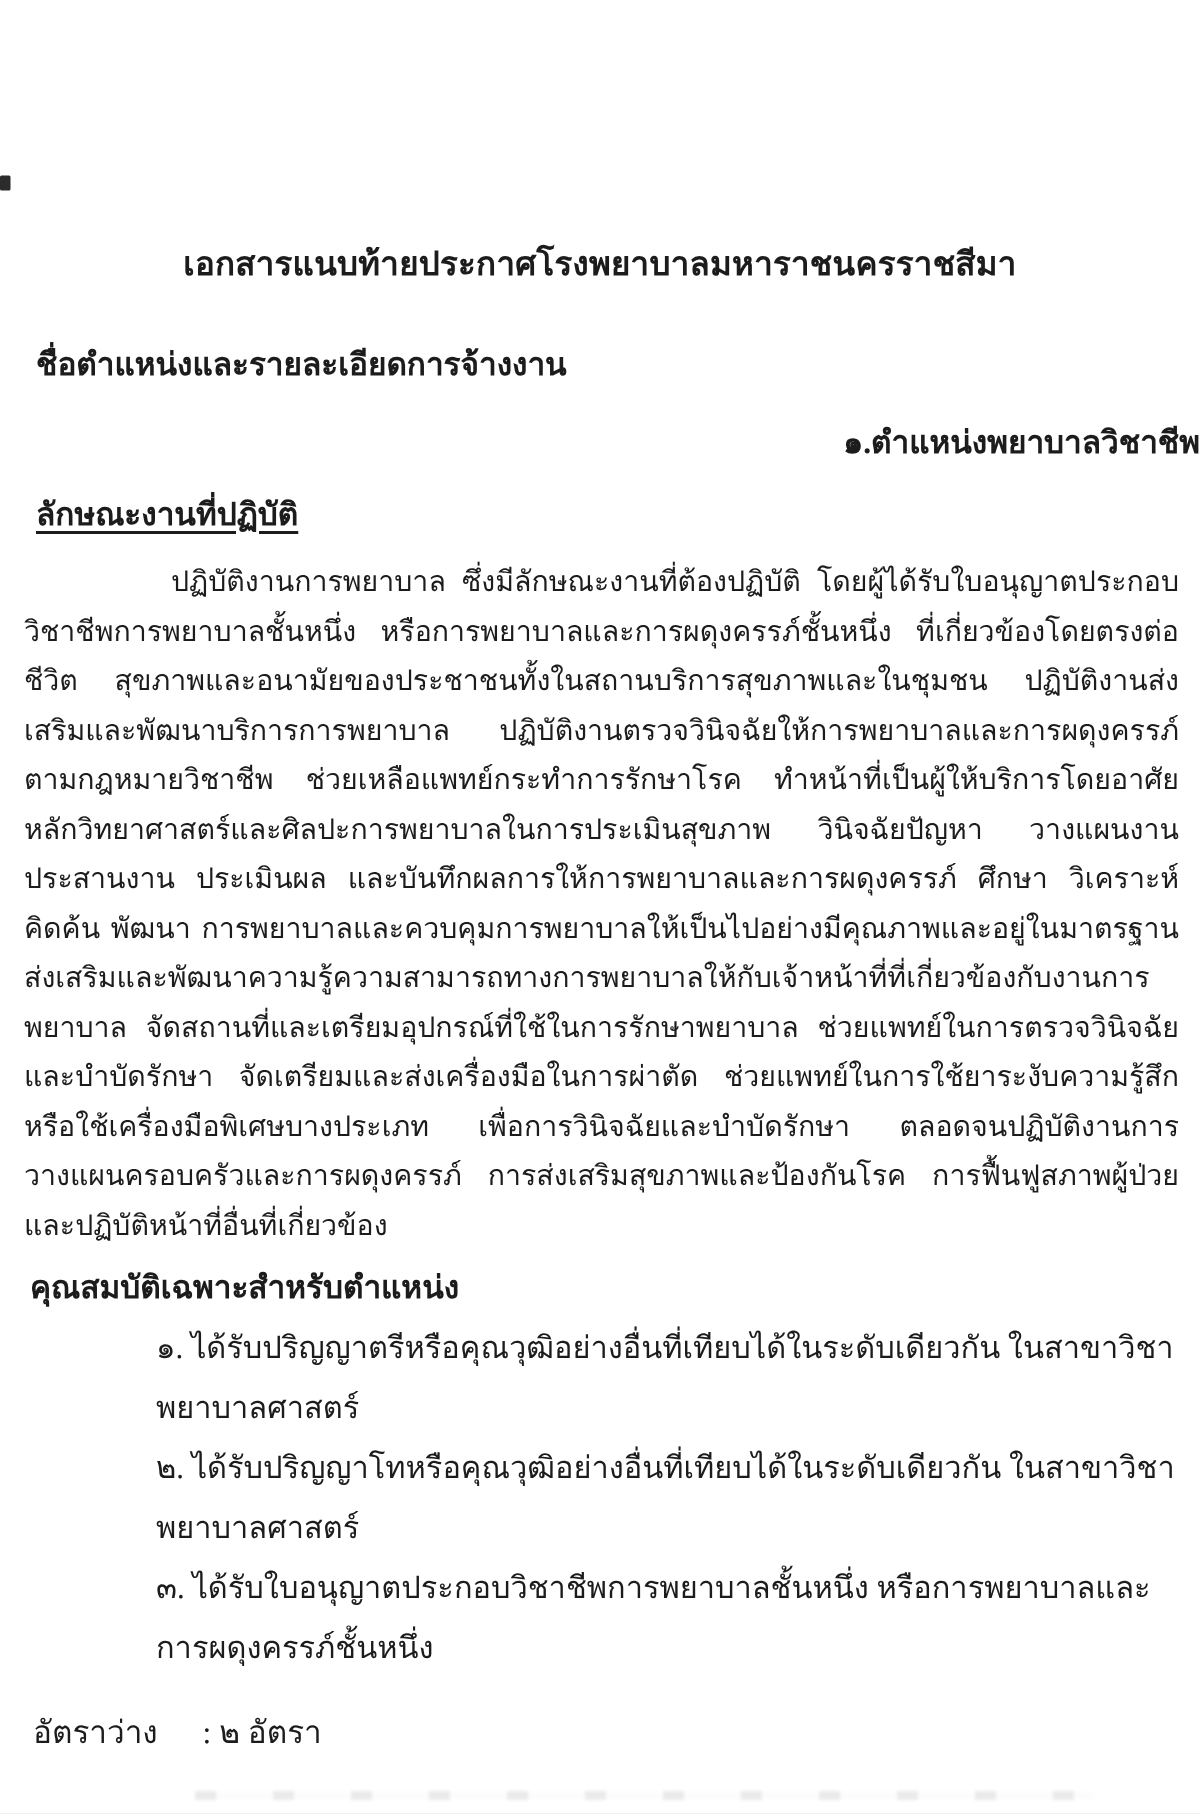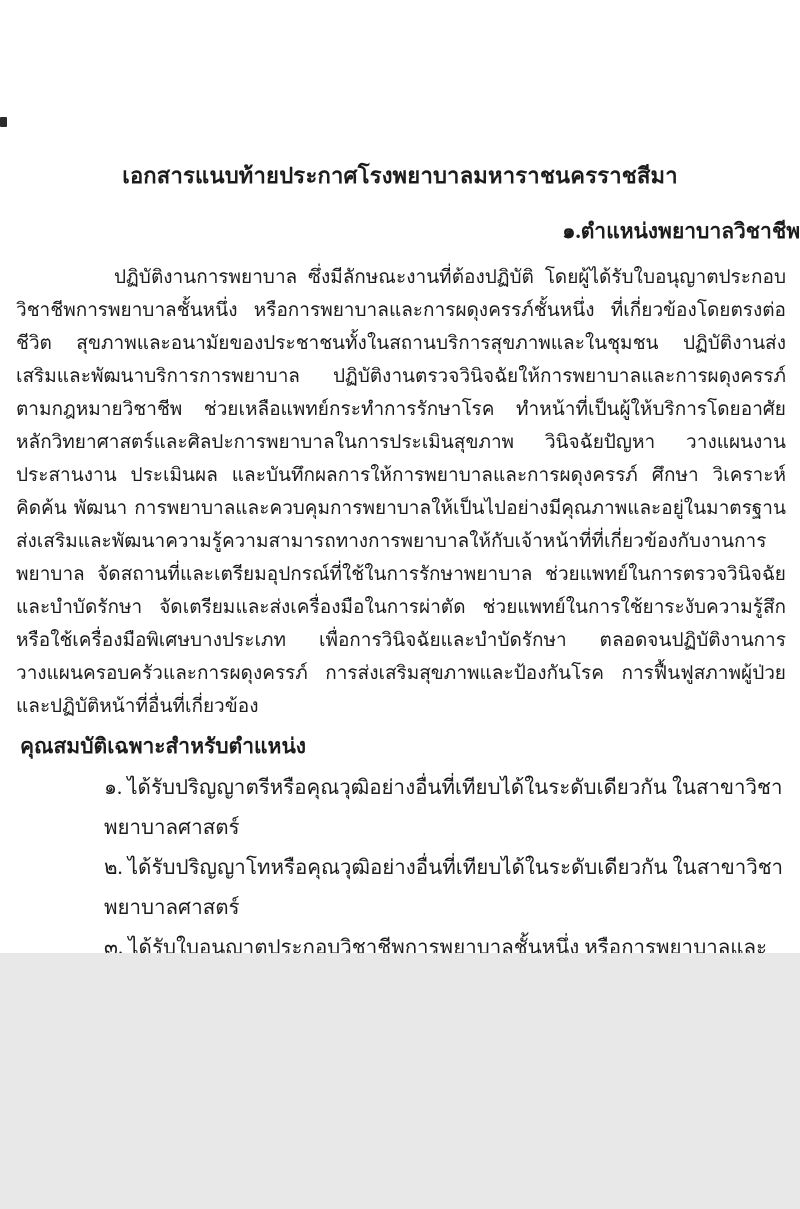--- a/index.html
+++ b/index.html
@@ -3,21 +3,21 @@
 <meta charset="utf-8">
 <style>
   html, body {
     margin: 0;
     padding: 0;
     background: #e8e8e8;
   }
   .page {
     position: relative;
     width: 800px;
-    height: 953px;
+    height: 1209px;
     margin: 0 auto;
     background: #ffffff;
     color: #1c1c1c;
     font-family: "Liberation Serif", "DejaVu Serif", serif;
     overflow: hidden;
     box-sizing: border-box;
   }
   
   .page * {
     -webkit-font-smoothing: antialiased;
@@ -112,23 +112,27 @@
 <body>
 
 <div class="page">
 
   <div class="speck-left"></div>
 
   <div class="doc-title">
     <div>เอกสารแนบท้ายประกาศโรงพยาบาลมหาราชนครราชสีมา</div>
   </div>
 
+  <div class="section-heading">ชื่อตำแหน่งและรายละเอียดการจ้างงาน</div>
 
   <div class="position-item">๑.ตำแหน่งพยาบาลวิชาชีพ</div>
 
+  <div>
+    <span class="duties-heading">ลักษณะงานที่ปฏิบัติ</span>
+  </div>
 
   <p class="duties-paragraph">ปฏิบัติงานการพยาบาล ซึ่งมีลักษณะงานที่ต้องปฏิบัติ โดยผู้ได้รับใบอนุญาตประกอบวิชาชีพการพยาบาลชั้นหนึ่ง หรือการพยาบาลและการผดุงครรภ์ชั้นหนึ่ง ที่เกี่ยวข้องโดยตรงต่อชีวิต สุขภาพและอนามัยของประชาชนทั้งในสถานบริการสุขภาพและในชุมชน ปฏิบัติงานส่งเสริมและพัฒนาบริการการพยาบาล ปฏิบัติงานตรวจวินิจฉัยให้การพยาบาลและการผดุงครรภ์ตามกฎหมายวิชาชีพ ช่วยเหลือแพทย์กระทำการรักษาโรค ทำหน้าที่เป็นผู้ให้บริการโดยอาศัยหลักวิทยาศาสตร์และศิลปะการพยาบาลในการประเมินสุขภาพ วินิจฉัยปัญหา วางแผนงาน ประสานงาน ประเมินผล และบันทึกผลการให้การพยาบาลและการผดุงครรภ์ ศึกษา วิเคราะห์ คิดค้น พัฒนา การพยาบาลและควบคุมการพยาบาลให้เป็นไปอย่างมีคุณภาพและอยู่ในมาตรฐาน ส่งเสริมและพัฒนาความรู้ความสามารถทางการพยาบาลให้กับเจ้าหน้าที่ที่เกี่ยวข้องกับงานการพยาบาล จัดสถานที่และเตรียมอุปกรณ์ที่ใช้ในการรักษาพยาบาล ช่วยแพทย์ในการตรวจวินิจฉัยและบำบัดรักษา จัดเตรียมและส่งเครื่องมือในการผ่าตัด ช่วยแพทย์ในการใช้ยาระงับความรู้สึก หรือใช้เครื่องมือพิเศษบางประเภท เพื่อการวินิจฉัยและบำบัดรักษา ตลอดจนปฏิบัติงานการวางแผนครอบครัวและการผดุงครรภ์ การส่งเสริมสุขภาพและป้องกันโรค การฟื้นฟูสภาพผู้ป่วย และปฏิบัติหน้าที่อื่นที่เกี่ยวข้อง</p>
 
   <div class="qual-heading">คุณสมบัติเฉพาะสำหรับตำแหน่ง</div>
 
   <ul class="qual-list">
     <li>๑. ได้รับปริญญาตรีหรือคุณวุฒิอย่างอื่นที่เทียบได้ในระดับเดียวกัน ในสาขาวิชาพยาบาลศาสตร์</li>
     <li>๒. ได้รับปริญญาโทหรือคุณวุฒิอย่างอื่นที่เทียบได้ในระดับเดียวกัน ในสาขาวิชาพยาบาลศาสตร์</li>
     <li>๓. ได้รับใบอนุญาตประกอบวิชาชีพการพยาบาลชั้นหนึ่ง หรือการพยาบาลและการผดุงครรภ์ชั้นหนึ่ง</li>
   </ul>

